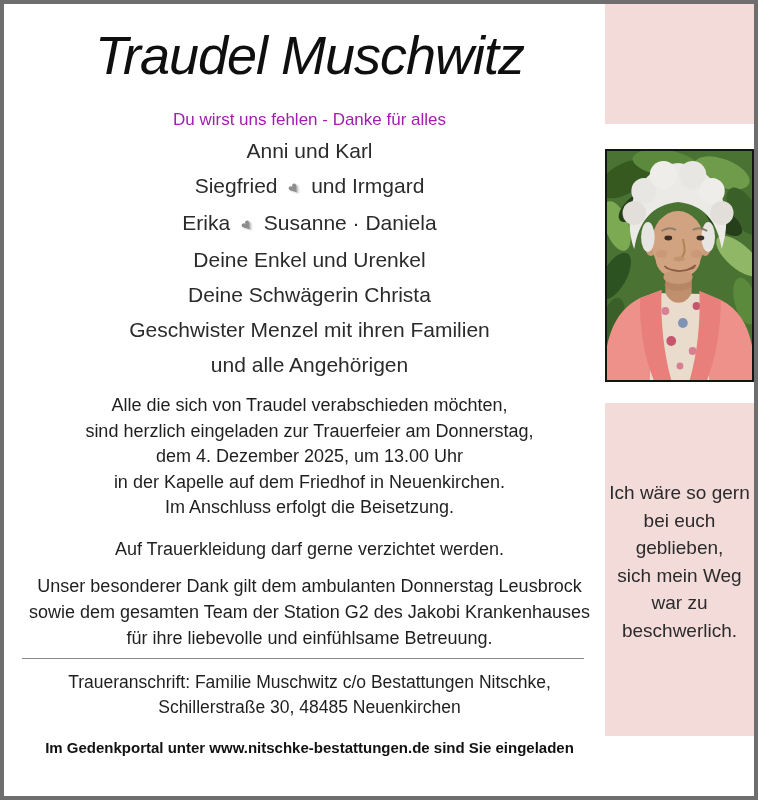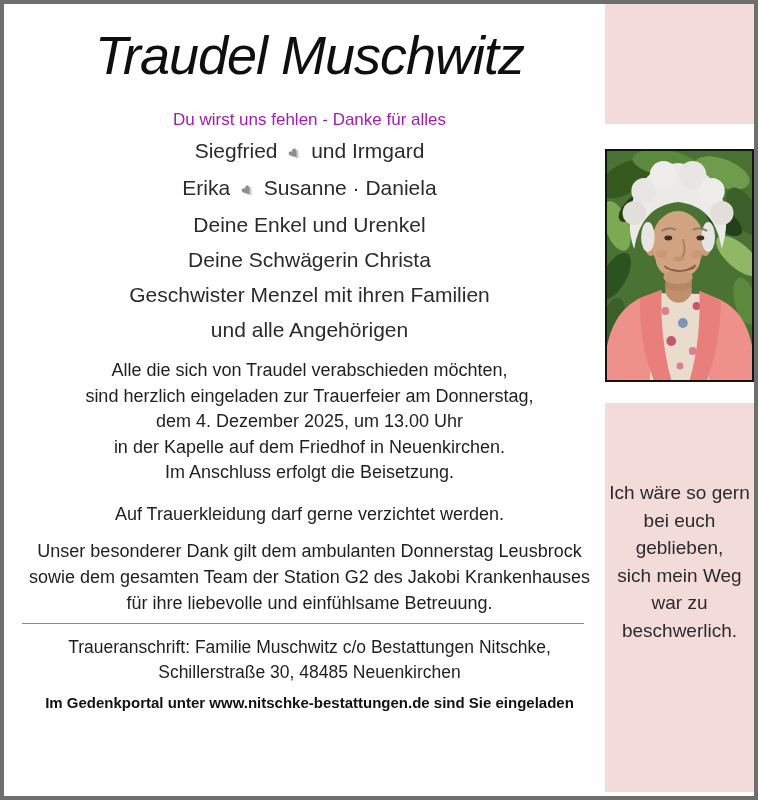--- a/index.html
+++ b/index.html
@@ -45,34 +45,34 @@
   .funeral { margin-top: 11px; font-size: 18px; line-height: 25.5px; color: #1f1f1f; }
   .dress-note { margin-top: 18px; font-size: 18px; color: #1f1f1f; white-space: nowrap; }
   .thanks { margin-top: 13px; font-size: 18px; line-height: 26px; color: #1f1f1f; }
   .divider {
     margin: 7px 0 0;
     border: none;
     border-top: 1px solid #8a8a8a;
     width: 562px;
   }
   .address { margin-top: 11px; font-size: 17.5px; line-height: 25px; color: #1f1f1f; }
-  .portal { margin-top: 7px; font-size: 15px; font-weight: bold; line-height: 21.5px; color: #121212; }
+  .portal { margin-top: 17px; font-size: 15px; font-weight: bold; line-height: 21.5px; color: #121212; }
   .right-col { position: absolute; left: 601px; top: 0; width: 149px; }
   .pink-top { width: 149px; height: 120px; background: var(--accent_pink); }
   .portrait-photo {
     margin-top: 25px;
     width: 149px; height: 233px;
     box-sizing: border-box;
     border: 2px solid #141414;
     background: #4a7233;
   }
   .portrait-photo svg { display: block; width: 100%; height: 100%; }
   .pink-quote {
     margin-top: 21px;
-    width: 149px; height: 389px;
+    width: 149px; height: 333px;
     background: var(--accent_pink);
     box-sizing: border-box;
     padding-top: 76px;
   }
   .quote-text {
     text-align: center;
     font-size: 19px;
     line-height: 27.5px;
     color: #2b2b2b;
   }
@@ -82,20 +82,21 @@
 
 <div class="frame">
 
   <div class="left-col">
     <h1 class="deceased-name">Traudel Muschwitz</h1>
 
 
     <div class="farewell-line">Du wirst uns fehlen - Danke für alles</div>
 
     <div class="mourners">
+        <div>Anni und Karl</div>
         <div>Siegfried <span class="heart">♥</span> und Irmgard</div>
         <div>Erika <span class="heart">♥</span> Susanne · Daniela</div>
         <div>Deine Enkel und Urenkel</div>
         <div>Deine Schwägerin Christa</div>
         <div>Geschwister Menzel mit ihren Familien</div>
         <div>und alle Angehörigen</div>
       </div>
 
     <div class="funeral">
         <div>Alle die sich von Traudel verabschieden möchten,</div>

